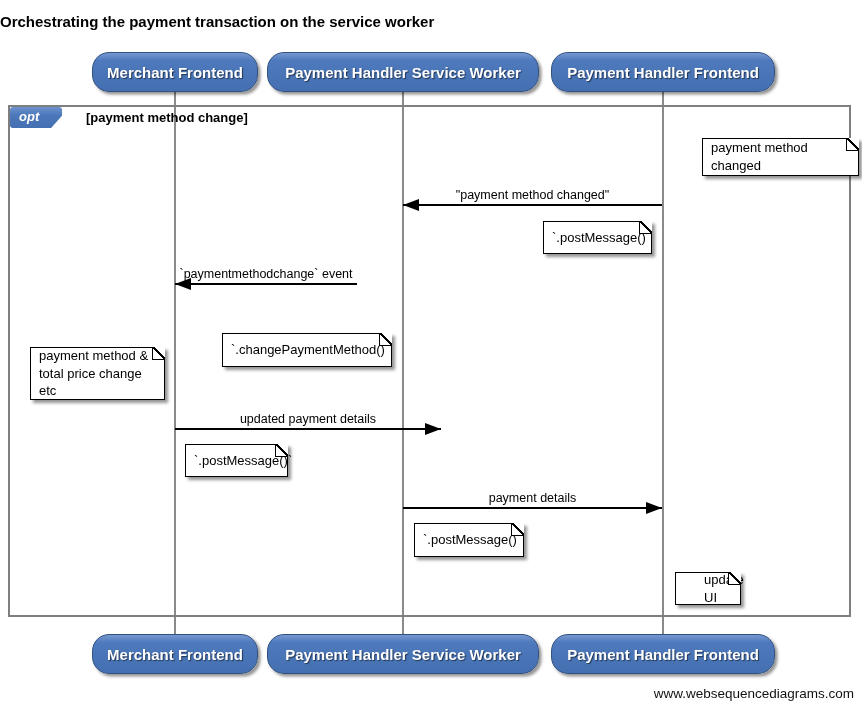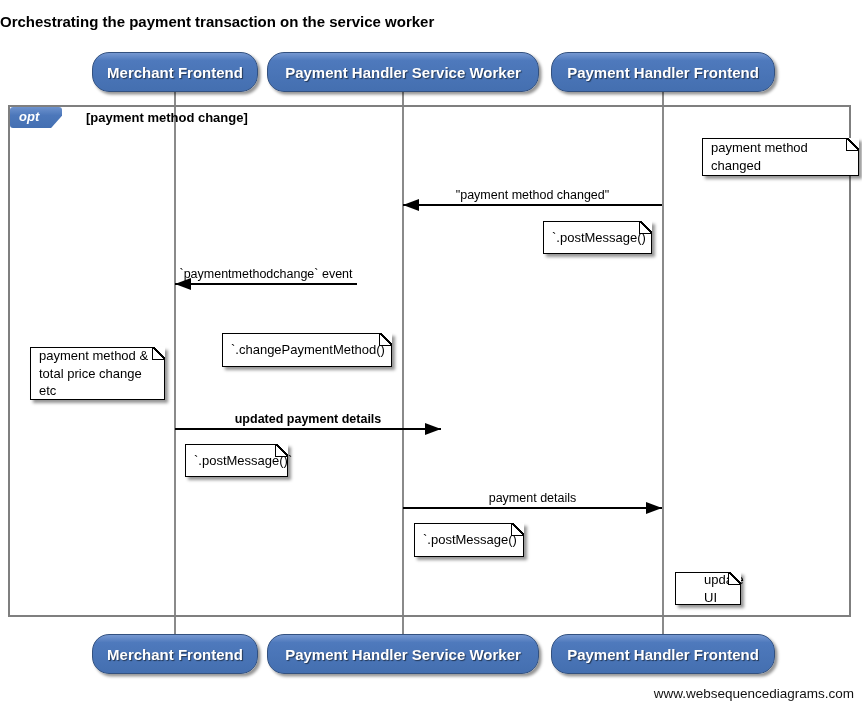--- a/index.html
+++ b/index.html
@@ -152,21 +152,21 @@
     <div class="msg-line"></div>
     <div class="head left"></div>
   </div>
 
   <div class="message" style="left:175px; top:265px; width:182px; height:20px;">
     <div class="msg-label">`paymentmethodchange` event</div>
     <div class="msg-line"></div>
     <div class="head left"></div>
   </div>
 
-  <div class="message" style="left:175px; top:410px; width:266px; height:20px;font-weight:bold;">
+  <div class="message" style="left:175px; top:410px; width:266px; height:20px;">
     <div class="msg-label">updated payment details</div>
     <div class="msg-line"></div>
     <div class="head right"></div>
   </div>
 
   <div class="message" style="left:403px; top:489px; width:259px; height:20px;">
     <div class="msg-label">payment details</div>
     <div class="msg-line"></div>
     <div class="head right"></div>
   </div>

